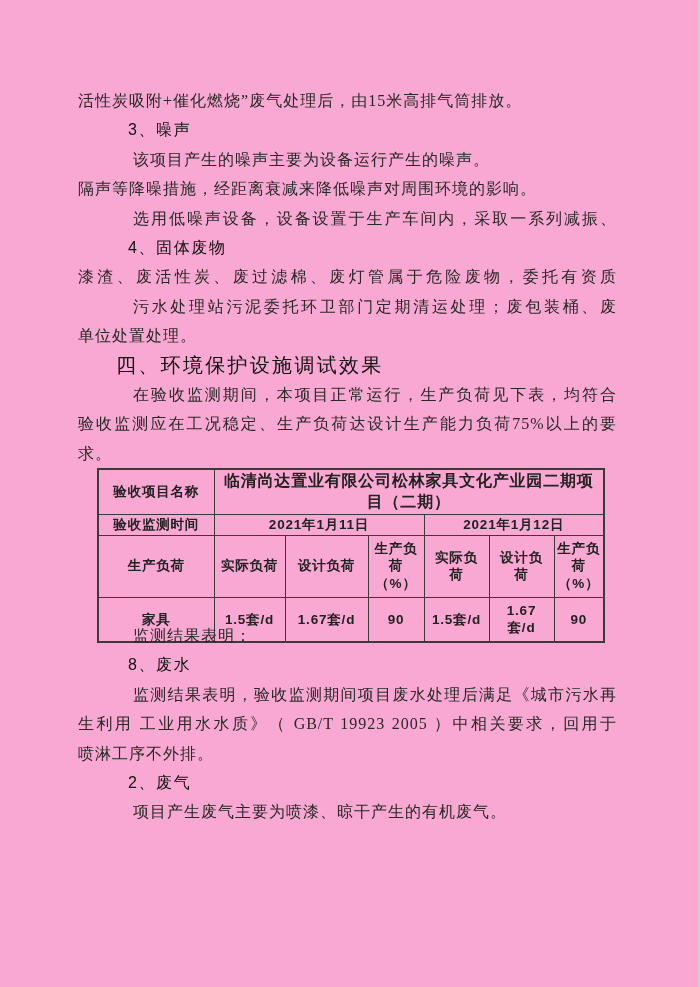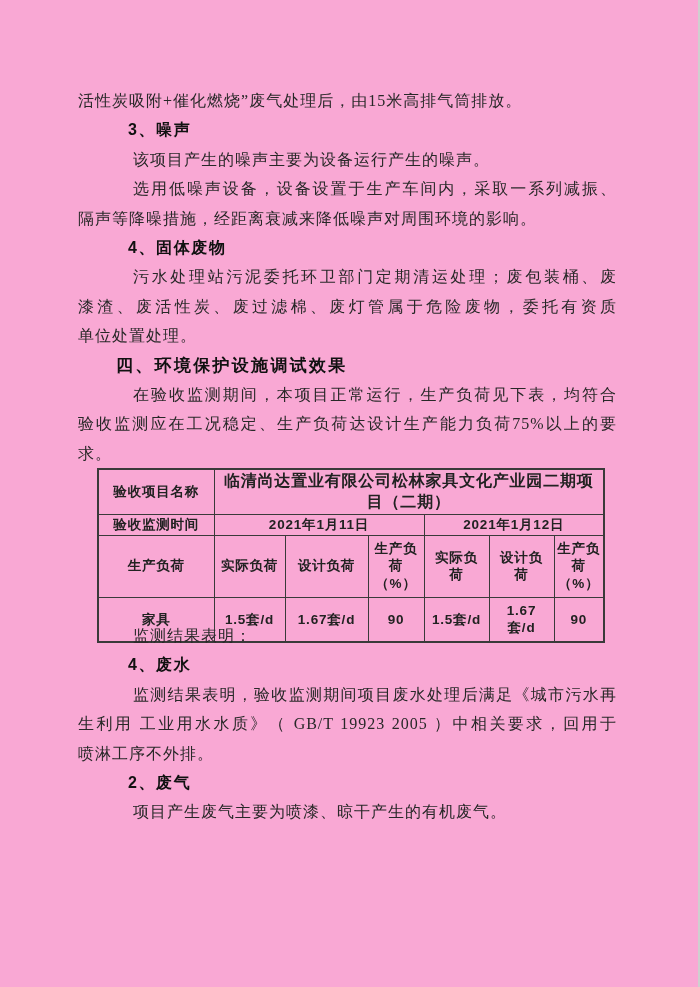--- a/index.html
+++ b/index.html
@@ -23,23 +23,23 @@
     height:29.4px; line-height:29.4px;
     font-size:16px; letter-spacing:1px;
     overflow:hidden;
   }
   .fill { text-align:justify; text-align-last:justify; }
   .ind      { text-indent:55px; }
   .ind-hd   { text-indent:50px; }
   .ind-main { text-indent:38px; }
   .hd {
     font-family:"Liberation Sans","DejaVu Sans",sans-serif;
-    font-weight:bold; color:#111111; letter-spacing:1.6px;
+    font-weight:normal; color:#111111; letter-spacing:1.6px;
   }
-  .hd-main { font-size:17px; letter-spacing:2.3px; }
+  .hd-main { font-size:20px; letter-spacing:2.3px; }
 
   .table-wrap { height:153px; margin-top:0; }
   .load-table {
     border-collapse:collapse; table-layout:fixed;
     margin-left:19px; width:506px; height:123px;
     font-family:"Liberation Sans","DejaVu Sans",sans-serif;
     font-weight:bold; font-size:13.5px; color:#222222;
     border:2px solid #3a3a3a;
   }
   .load-table td {
@@ -60,25 +60,25 @@
 </head>
 <body>
 
 <div class="page">
 
   <div class="content">
 
     <div class="line">活性炭吸附+催化燃烧”废气处理后，由15米高排气筒排放。</div>
     <div class="line hd ind-hd">3、噪声</div>
     <div class="line ind">该项目产生的噪声主要为设备运行产生的噪声。</div>
+    <div class="line">隔声等降噪措施，经距离衰减来降低噪声对周围环境的影响。</div>
     <div class="line ind fill">选用低噪声设备，设备设置于生产车间内，采取一系列减振、</div>
-    <div class="line">隔声等降噪措施，经距离衰减来降低噪声对周围环境的影响。</div>
     <div class="line hd ind-hd">4、固体废物</div>
+    <div class="line fill">漆渣、废活性炭、废过滤棉、废灯管属于危险废物，委托有资质</div>
     <div class="line ind fill">污水处理站污泥委托环卫部门定期清运处理；废包装桶、废</div>
-    <div class="line fill">漆渣、废活性炭、废过滤棉、废灯管属于危险废物，委托有资质</div>
     <div class="line">单位处置处理。</div>
     <div class="line hd hd-main ind-main">四、环境保护设施调试效果</div>
     <div class="line ind fill">在验收监测期间，本项目正常运行，生产负荷见下表，均符合</div>
     <div class="line fill">验收监测应在工况稳定、生产负荷达设计生产能力负荷75%以上的要</div>
     <div class="line">求。</div>
 
     <div class="table-wrap">
       <table class="load-table">
         <colgroup>
           <col style="width:116px">
@@ -127,21 +127,21 @@
           <td>
             <span class="wrap-num">1.67套/d</span>
           </td>
           <td>90</td>
         </tr>
       </tbody>
         </table>
     </div>
 
     <div class="line ind">监测结果表明：</div>
-    <div class="line hd ind-hd">4、废水</div>
+    <div class="line hd ind-hd">8、废水</div>
     <div class="line ind fill">监测结果表明，验收监测期间项目废水处理后满足《城市污水再</div>
     <div class="line fill">生利用 工业用水水质》（ GB/T 19923 2005 ）中相关要求，回用于</div>
     <div class="line">喷淋工序不外排。</div>
     <div class="line hd ind-hd">2、废气</div>
     <div class="line ind">项目产生废气主要为喷漆、晾干产生的有机废气。</div>
 
   </div>
 
   <div class="page-edge-right"></div>
 </div>

